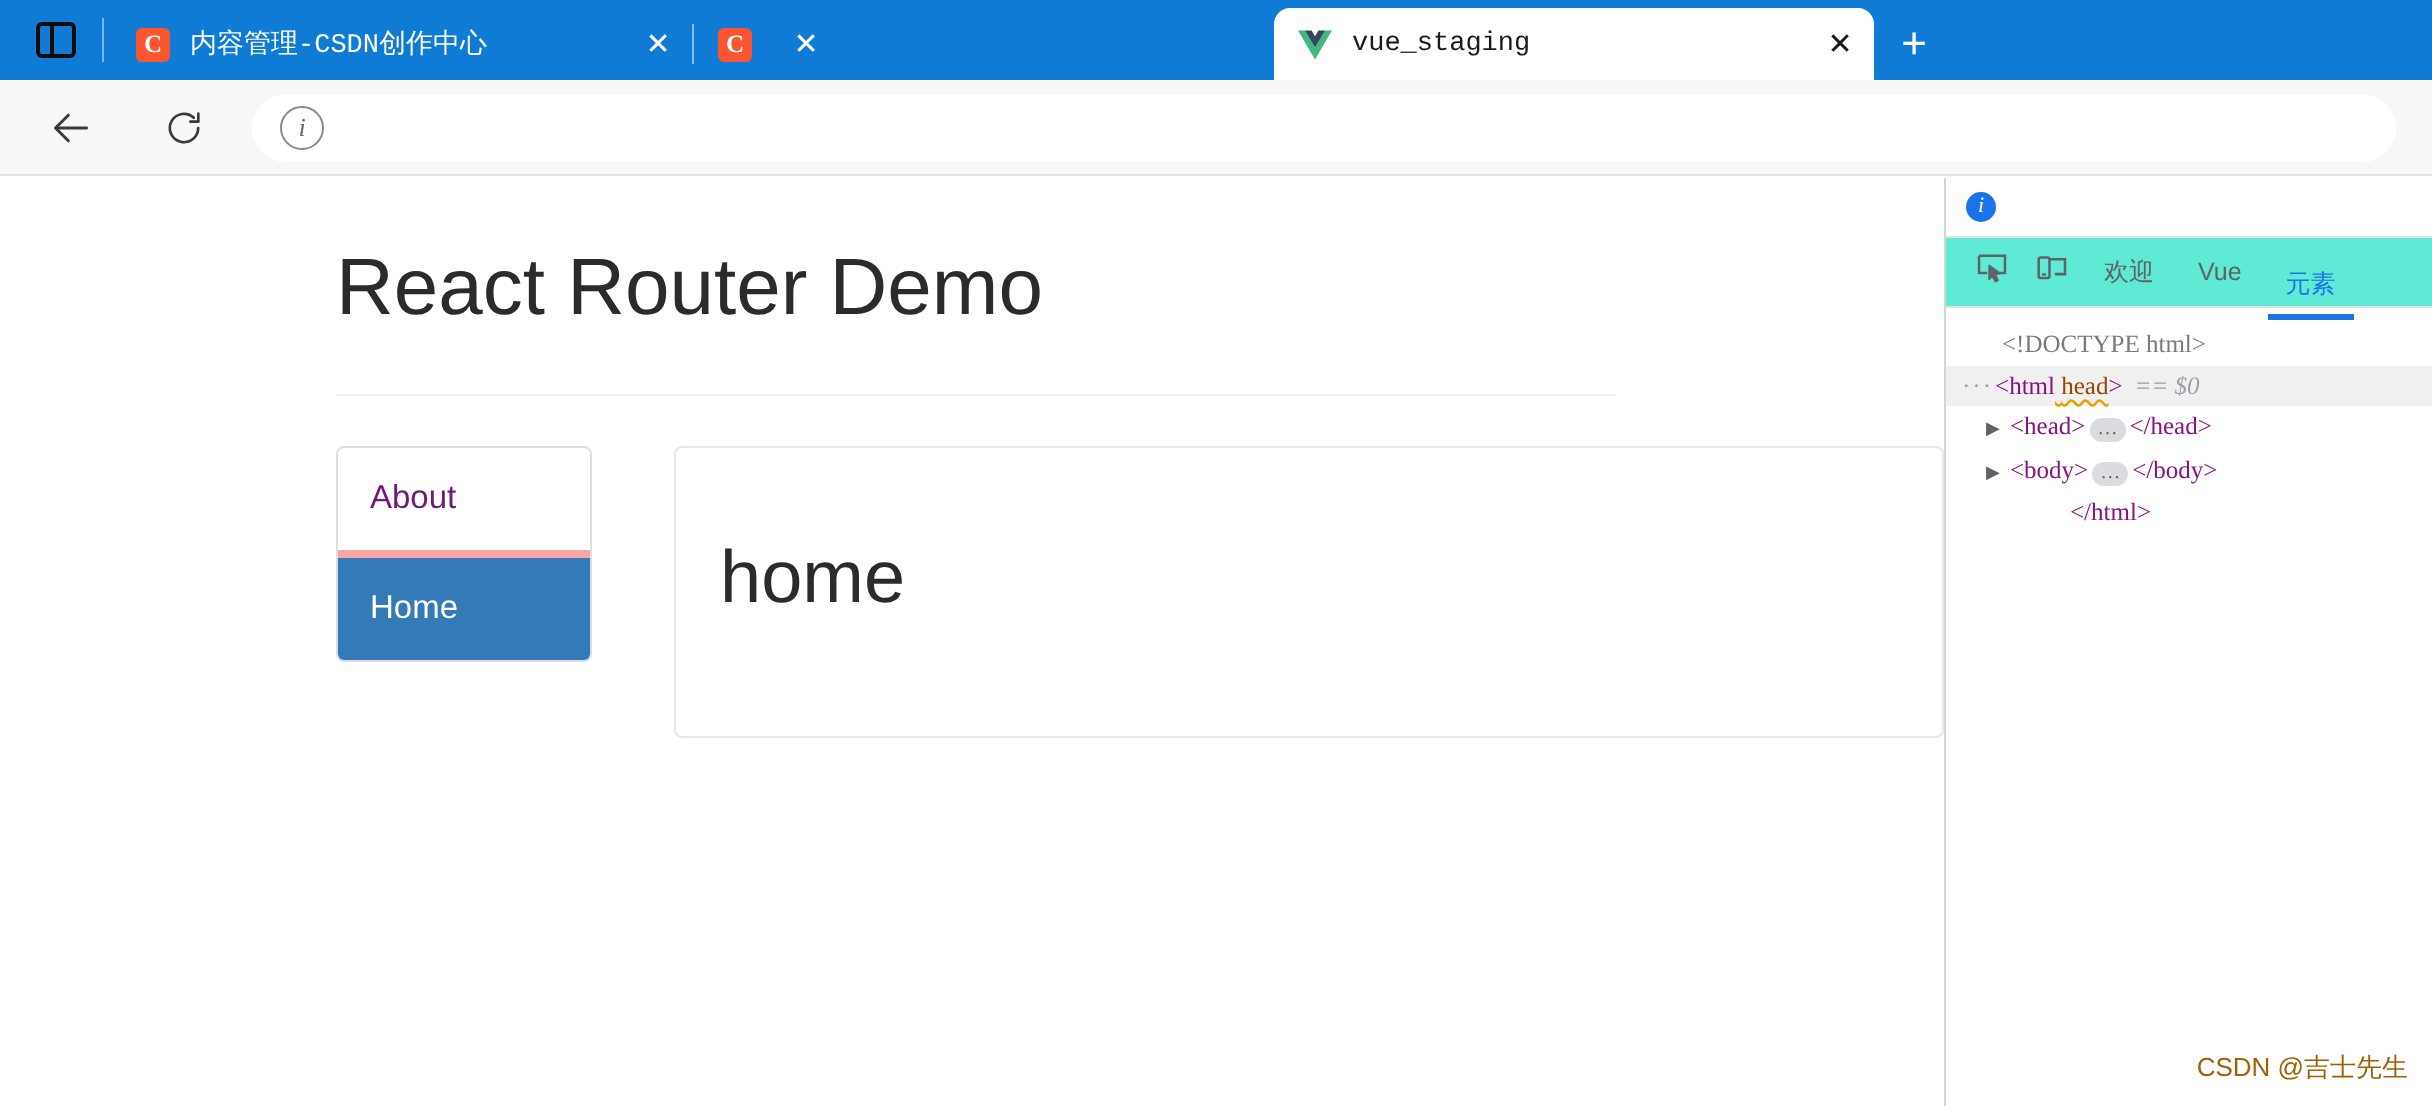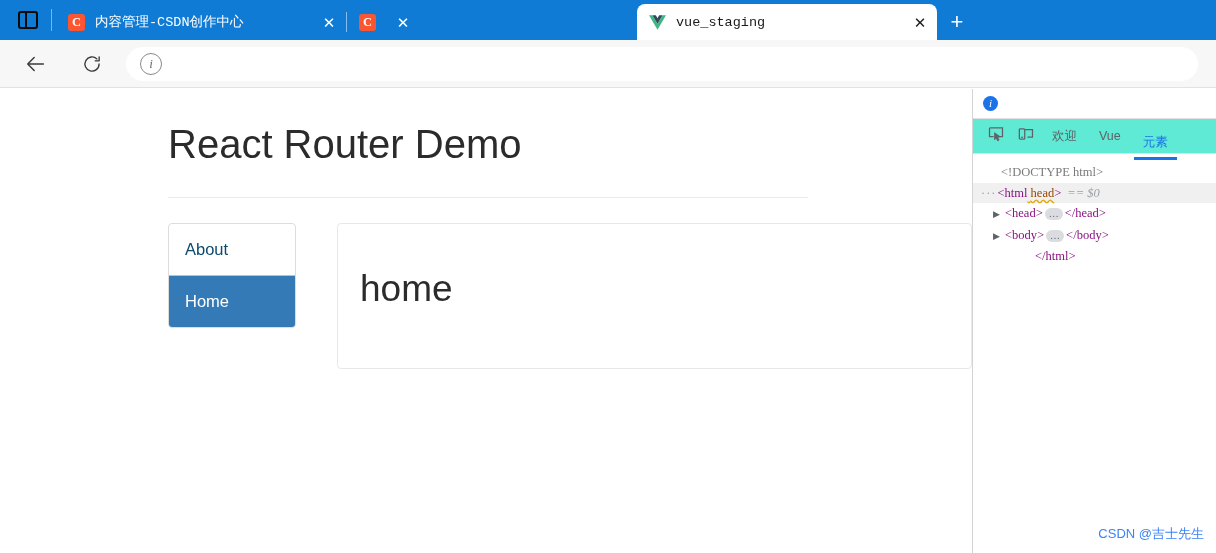--- a/index.html
+++ b/index.html
@@ -135,22 +135,22 @@
   .row {
     display: flex; margin-top: 25px;
   }
   .col-nav { width: 128px; flex: 0 0 auto; }
   .list-group {
     border: 1px solid #dddddd; border-radius: 4px; overflow: hidden;
     background: #ffffff;
   }
   .list-item {
     display: block; padding: 16px 16px;
-    font-size: 16.5px; color: #0c4a6e;
-    border-bottom: 1px solid #fca5a5;
+    font-size: 16.5px; color: #701a75;
+    border-bottom: 4px solid #fca5a5;
     text-decoration: none;
   }
   .list-item:last-child { border-bottom: 0; }
   .list-item.active { background: #337ab7; color: #ffffff; border-color: #337ab7; }
 
   .col-panel { flex: 1 1 auto; margin-left: 41px; width: 470px; }
   .panel {
     border: 1px solid #e8e8e8; border-radius: 4px;
     background: #ffffff; min-height: 146px;
     padding: 46px 0 46px 22px;
@@ -228,21 +228,21 @@
     margin-right: 2px;
   }
   .dots-pill {
     display: inline-block; background: #dadce0; color: #5f6368;
     border-radius: 8px; padding: 0 4px; font-size: 10px; line-height: 12px;
     margin: 0 2px; vertical-align: 2px;
   }
 
   .watermark {
     position: absolute; right: 12px; bottom: 10px;
-    font-size: 13px; color: #3b82f6;
+    font-size: 13px; color: #a16207;
     font-family: "Liberation Sans", sans-serif;
     white-space: nowrap;
   }
 </style>
 </head>
 <body>
 
 <div id="app">
 
   <div class="tabstrip">

